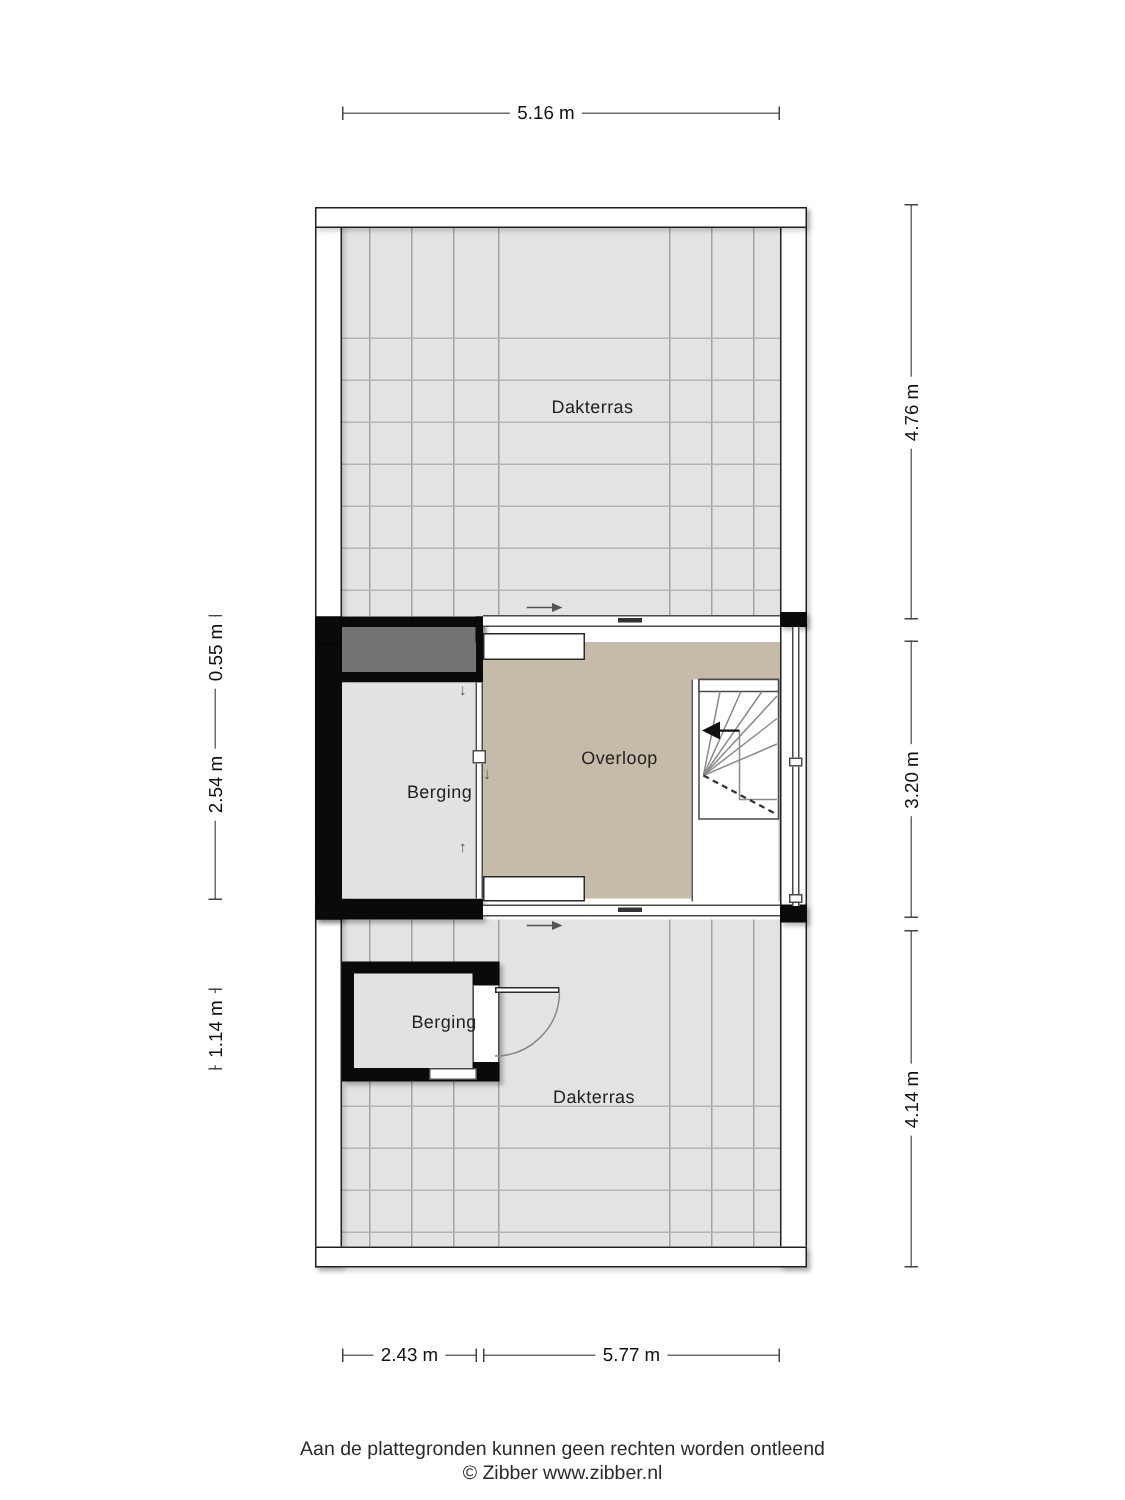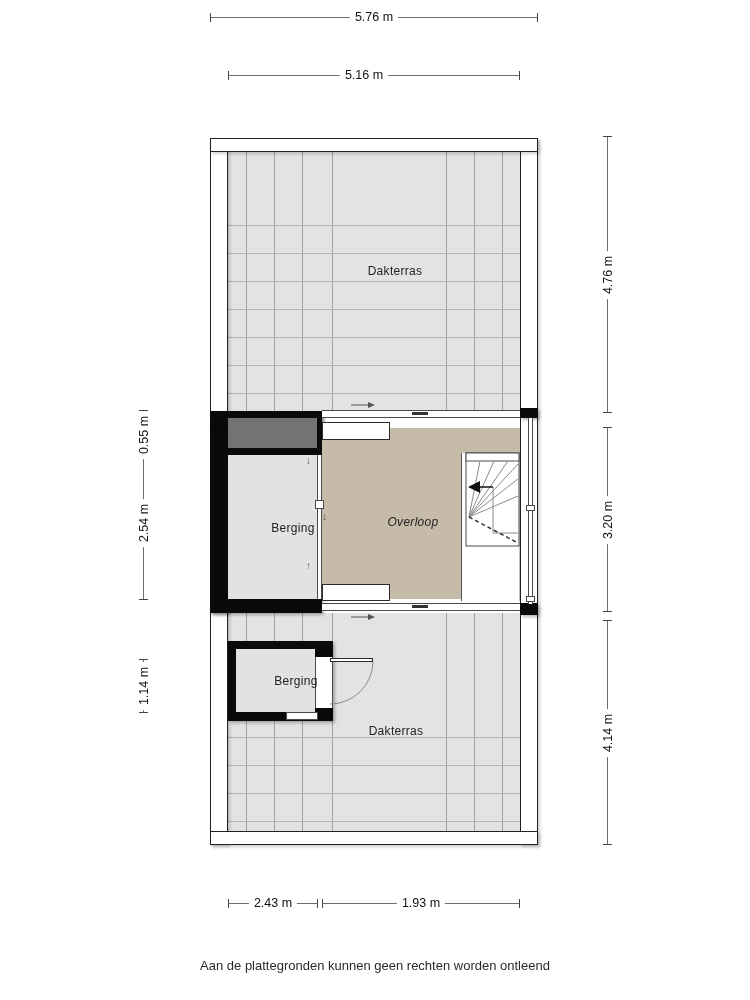--- a/index.html
+++ b/index.html
@@ -45,26 +45,20 @@
   .rot-label{position:absolute;transform:translate(-50%,-50%) rotate(-90deg);}
   
   .footer-line{width:750px;text-align:center;font-size:13px;color:#2a2a2a;}
   .dir-arrow{color:#555;}
 </style>
 </head>
 <body>
 
 <div id="canvas">
 
-  <div class="abs dim-h" style="left:210px;top:12px;width:328px;height:10px;">
-    <div class="abs dim-line-h" style="left:0;top:5px;width:328px;"></div>
-    <div class="abs tick-v" style="left:0;top:1px;"></div>
-    <div class="abs tick-v" style="left:327px;top:1px;"></div>
-    <span class="dim-label">5.76 m</span>
-  </div>
   <div class="abs dim-h" style="left:228px;top:70px;width:272px;height:10px;text-align:center;">
     <div class="abs dim-line-h" style="left:0;top:5px;width:292px;"></div>
     <div class="abs tick-v" style="left:0;top:1px;"></div>
     <div class="abs tick-v" style="left:291px;top:1px;"></div>
     <span class="dim-label">5.16 m</span>
   </div>
 
   <div class="abs dim-v" style="left:603px;top:136px;width:9px;height:277px;">
     <div class="abs dim-line-v" style="left:4px;top:0;height:277px;"></div>
     <div class="abs tick-h" style="left:0;top:0;"></div>
@@ -102,21 +96,21 @@
   <div class="abs dim-h" style="left:228px;top:898px;width:90px;height:10px;">
     <div class="abs dim-line-h" style="left:0;top:5px;width:90px;"></div>
     <div class="abs tick-v" style="left:0;top:1px;"></div>
     <div class="abs tick-v" style="left:89px;top:1px;"></div>
     <span class="dim-label">2.43 m</span>
   </div>
   <div class="abs dim-h" style="left:322px;top:898px;width:198px;height:10px;">
     <div class="abs dim-line-h" style="left:0;top:5px;width:198px;"></div>
     <div class="abs tick-v" style="left:0;top:1px;"></div>
     <div class="abs tick-v" style="left:197px;top:1px;"></div>
-    <span class="dim-label">1.93 m</span>
+    <span class="dim-label">5.77 m</span>
   </div>
 
   <div class="abs floor-terrace" style="left:228px;top:152px;width:292px;height:259px;"></div>
   <div class="abs floor-terrace" style="left:228px;top:613px;width:292px;height:218px;"></div>
 
   <div class="abs vgrid" style="left:246px;top:152px;height:259px;"></div>
   <div class="abs vgrid" style="left:274px;top:152px;height:259px;"></div>
   <div class="abs vgrid" style="left:302px;top:152px;height:259px;"></div>
   <div class="abs vgrid" style="left:332px;top:152px;height:259px;"></div>
   <div class="abs vgrid" style="left:446px;top:152px;height:259px;"></div>
@@ -208,19 +202,20 @@
   <div class="abs floor-room" style="left:236px;top:649px;width:79px;height:63px;"></div>
   <div class="abs thin-wall" style="left:315px;top:657px;width:18px;height:51px;"></div>
   <div class="abs door-rect" style="left:330px;top:658px;width:43px;height:4px;"></div>
   <svg class="abs" style="left:325px;top:655px;" width="55" height="55" viewBox="0 0 55 55">
     <path d="M 48,7 A 43,43 0 0 1 5,49" fill="none" stroke="#8a8a8a" stroke-width="1"></path>
   </svg>
   <div class="abs win-tick" style="left:286px;top:712px;width:32px;height:8px;"></div>
 
   <span class="abs room-label" style="left:374px;top:271px;">Dakterras</span>
   <span class="abs room-label" style="left:272px;top:528px;">Berging</span>
-  <span class="abs room-label" style="left:392px;top:522px;font-style:italic;">Overloop</span>
+  <span class="abs room-label" style="left:392px;top:505px;">Overloop</span>
   <span class="abs room-label" style="left:275px;top:681px;">Berging</span>
   <span class="abs room-label" style="left:375px;top:731px;">Dakterras</span>
 
   <div class="abs footer-line" style="left:0;top:958px;">Aan de plattegronden kunnen geen rechten worden ontleend</div>
+  <div class="abs footer-line" style="left:0;top:974px;">© Zibber www.zibber.nl</div>
 
 </div>
 
 </body></html>

